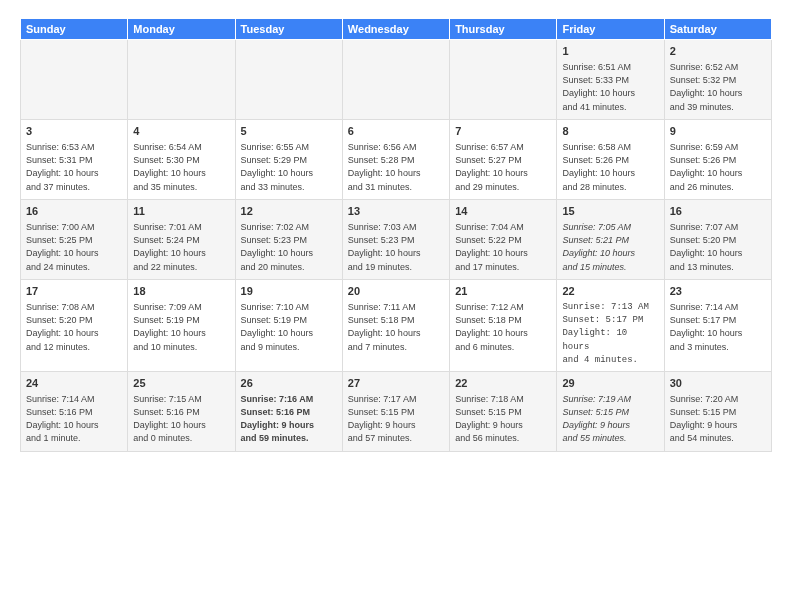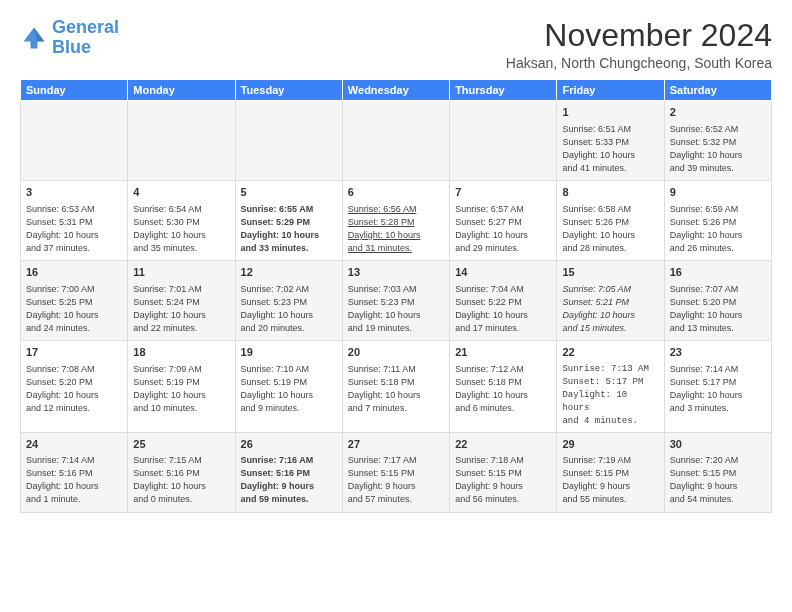--- a/index.html
+++ b/index.html
@@ -94,36 +94,20 @@
     .day-info {
       font-size: 9px;
       color: #444;
       line-height: 1.45;
     }
   </style>
 </head>
 <body>
 
 <div class="page">
-  <div class="header">
-    <div class="logo">
-      <svg class="logo-icon" viewBox="0 0 32 32">
-        <polygon points="16,4 28,20 20,20 20,28 12,28 12,20 4,20" fill="#4a90d9"></polygon>
-        <polygon points="16,4 28,20 20,20" fill="#2a6aaa" opacity="0.5"></polygon>
-      </svg>
-      <div class="logo-text">
-        <div><span>General</span></div>
-        <div><span style="color:#4a90d9">Blue</span></div>
-      </div>
-    </div>
-    <div class="title-block">
-      <div class="month-title">November 2024</div>
-      <div class="subtitle">Haksan, North Chungcheong, South Korea</div>
-    </div>
-  </div>
 
   <table>
     <thead>
       <tr>
         <th>Sunday</th>
         <th>Monday</th>
         <th>Tuesday</th>
         <th>Wednesday</th>
         <th>Thursday</th>
         <th>Friday</th>
@@ -162,28 +146,28 @@
           </td>
           <td>
             <span class="day-number">4</span>
             <div class="day-info" style="white-space: pre-line;">Sunrise: 6:54 AM
 Sunset: 5:30 PM
 Daylight: 10 hours
 and 35 minutes.</div>
           </td>
           <td>
             <span class="day-number">5</span>
-            <div class="day-info" style="white-space: pre-line; font-weight: bold;">Sunrise: 6:55 AM
+            <div class="day-info" style="white-space: pre-line;">Sunrise: 6:55 AM
 Sunset: 5:29 PM
 Daylight: 10 hours
 and 33 minutes.</div>
           </td>
           <td>
             <span class="day-number">6</span>
-            <div class="day-info" style="white-space: pre-line; text-decoration: underline;">Sunrise: 6:56 AM
+            <div class="day-info" style="white-space: pre-line;">Sunrise: 6:56 AM
 Sunset: 5:28 PM
 Daylight: 10 hours
 and 31 minutes.</div>
           </td>
           <td>
             <span class="day-number">7</span>
             <div class="day-info" style="white-space: pre-line;">Sunrise: 6:57 AM
 Sunset: 5:27 PM
 Daylight: 10 hours
 and 29 minutes.</div>
@@ -336,21 +320,21 @@
           </td>
           <td>
             <span class="day-number">22</span>
             <div class="day-info" style="white-space: pre-line;">Sunrise: 7:18 AM
 Sunset: 5:15 PM
 Daylight: 9 hours
 and 56 minutes.</div>
           </td>
           <td>
             <span class="day-number">29</span>
-            <div class="day-info" style="white-space: pre-line;">Sunrise: 7:19 AM
+            <div class="day-info" style="white-space: pre-line; font-style: italic;">Sunrise: 7:19 AM
 Sunset: 5:15 PM
 Daylight: 9 hours
 and 55 minutes.</div>
           </td>
           <td>
             <span class="day-number">30</span>
             <div class="day-info" style="white-space: pre-line;">Sunrise: 7:20 AM
 Sunset: 5:15 PM
 Daylight: 9 hours
 and 54 minutes.</div>

